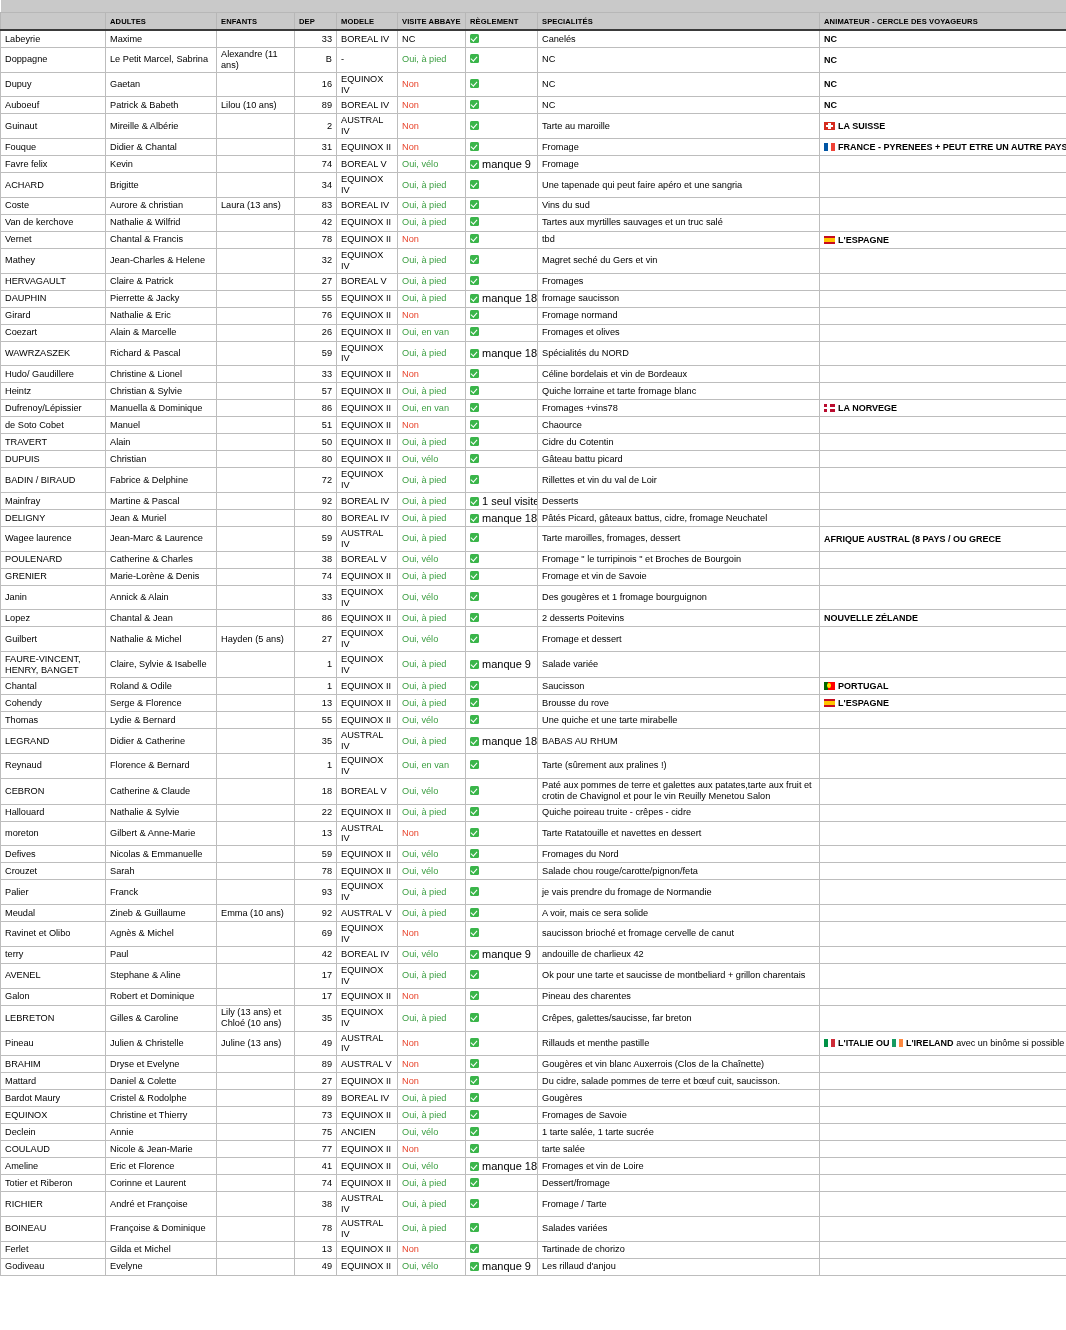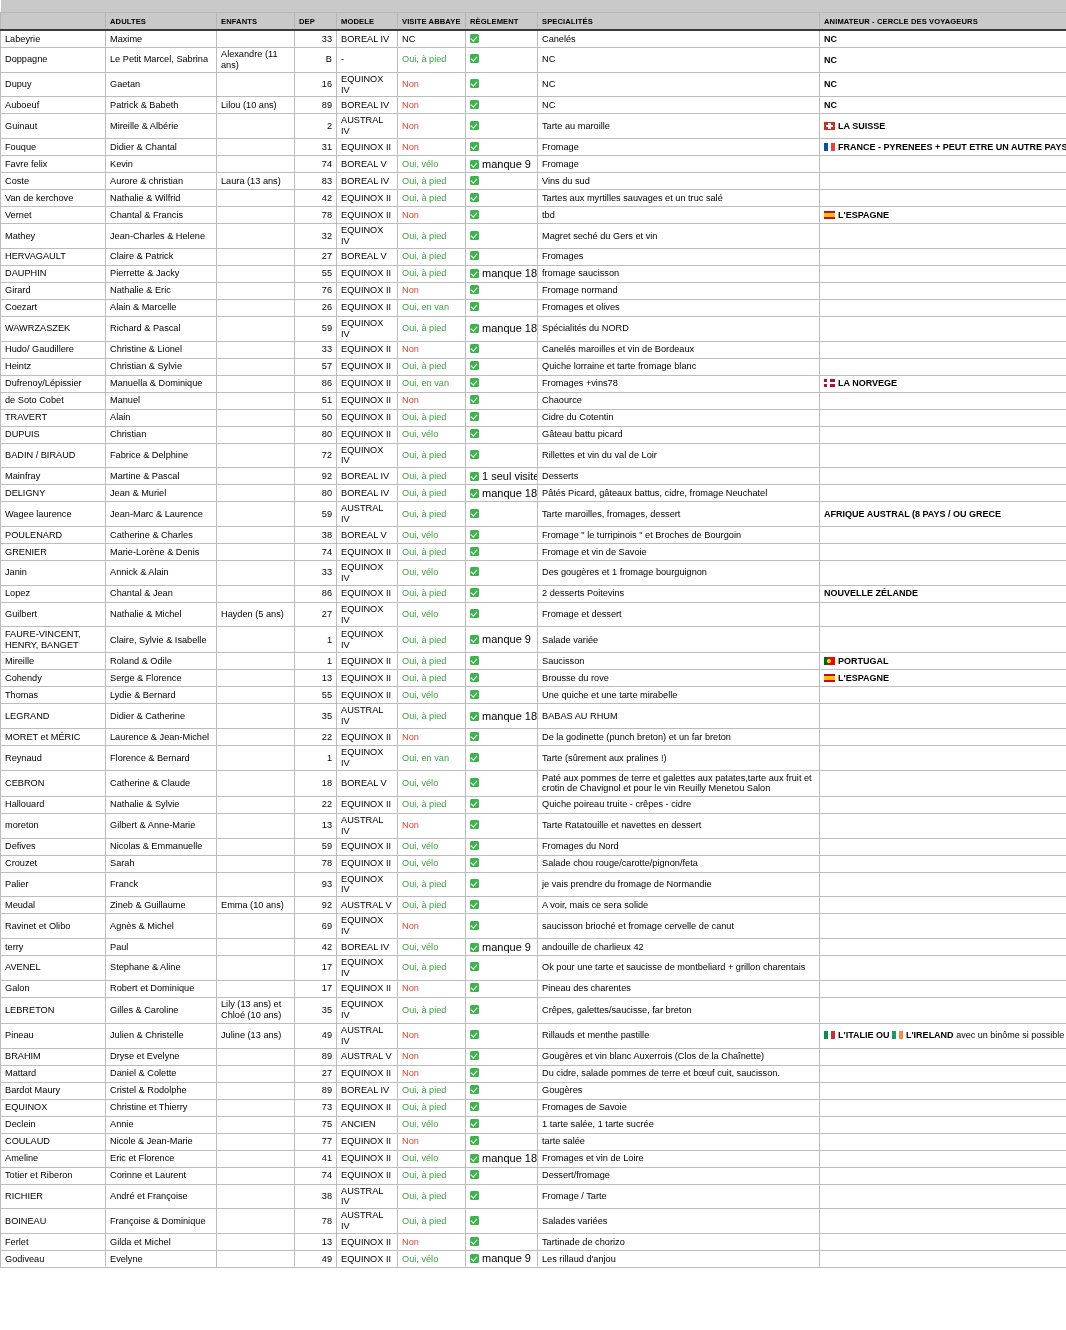--- a/index.html
+++ b/index.html
@@ -161,20 +161,31 @@
           <td class="cell">Kevin</td>
           <td class="cell"></td>
           <td class="cell num">74</td>
           <td class="cell">BOREAL V</td>
           <td class="cell vis"><span class="oui">Oui, vélo</span></td>
           <td class="cell reg"><span class="chk"></span><span class="regnote">manque 9</span></td>
           <td class="cell">Fromage</td>
           <td class="cell anim"></td>
         </tr>
         <tr>
+          <td class="cell">ACHARD</td>
+          <td class="cell">Brigitte</td>
+          <td class="cell"></td>
+          <td class="cell num">34</td>
+          <td class="cell">EQUINOX IV</td>
+          <td class="cell vis"><span class="oui">Oui, à pied</span></td>
+          <td class="cell reg"><span class="chk"></span></td>
+          <td class="cell">Une tapenade qui peut faire apéro et une sangria</td>
+          <td class="cell anim"></td>
+        </tr>
+        <tr>
           <td class="cell">Coste</td>
           <td class="cell">Aurore &amp; christian</td>
           <td class="cell">Laura (13 ans)</td>
           <td class="cell num">83</td>
           <td class="cell">BOREAL IV</td>
           <td class="cell vis"><span class="oui">Oui, à pied</span></td>
           <td class="cell reg"><span class="chk"></span></td>
           <td class="cell">Vins du sud</td>
           <td class="cell anim"></td>
         </tr>
@@ -267,21 +278,21 @@
           <td class="cell anim"></td>
         </tr>
         <tr>
           <td class="cell">Hudo/ Gaudillere</td>
           <td class="cell">Christine &amp; Lionel</td>
           <td class="cell"></td>
           <td class="cell num">33</td>
           <td class="cell">EQUINOX II</td>
           <td class="cell vis"><span class="non">Non</span></td>
           <td class="cell reg"><span class="chk"></span></td>
-          <td class="cell">Canelés maroilles et vin de Bordeaux</td>
+          <td class="cell">Céline bordelais et vin de Bordeaux</td>
           <td class="cell anim"></td>
         </tr>
         <tr>
           <td class="cell">Heintz</td>
           <td class="cell">Christian &amp; Sylvie</td>
           <td class="cell"></td>
           <td class="cell num">57</td>
           <td class="cell">EQUINOX II</td>
           <td class="cell vis"><span class="oui">Oui, à pied</span></td>
           <td class="cell reg"><span class="chk"></span></td>
@@ -436,21 +447,21 @@
           <td class="cell">Claire, Sylvie &amp; Isabelle</td>
           <td class="cell"></td>
           <td class="cell num">1</td>
           <td class="cell">EQUINOX IV</td>
           <td class="cell vis"><span class="oui">Oui, à pied</span></td>
           <td class="cell reg"><span class="chk"></span><span class="regnote">manque 9</span></td>
           <td class="cell">Salade variée</td>
           <td class="cell anim"></td>
         </tr>
         <tr>
-          <td class="cell">Mireille</td>
+          <td class="cell">Chantal</td>
           <td class="cell">Roland &amp; Odile</td>
           <td class="cell"></td>
           <td class="cell num">1</td>
           <td class="cell">EQUINOX II</td>
           <td class="cell vis"><span class="oui">Oui, à pied</span></td>
           <td class="cell reg"><span class="chk"></span></td>
           <td class="cell">Saucisson</td>
           <td class="cell anim"><span class="flag f-pt"></span><span>PORTUGAL</span></td>
         </tr>
         <tr>
@@ -477,31 +488,20 @@
         </tr>
         <tr>
           <td class="cell">LEGRAND</td>
           <td class="cell">Didier &amp; Catherine</td>
           <td class="cell"></td>
           <td class="cell num">35</td>
           <td class="cell">AUSTRAL IV</td>
           <td class="cell vis"><span class="oui">Oui, à pied</span></td>
           <td class="cell reg"><span class="chk"></span><span class="regnote">manque 18</span></td>
           <td class="cell">BABAS AU RHUM</td>
-          <td class="cell anim"></td>
-        </tr>
-        <tr>
-          <td class="cell">MORET et MÉRIC</td>
-          <td class="cell">Laurence &amp; Jean-Michel</td>
-          <td class="cell"></td>
-          <td class="cell num">22</td>
-          <td class="cell">EQUINOX II</td>
-          <td class="cell vis"><span class="non">Non</span></td>
-          <td class="cell reg"><span class="chk"></span></td>
-          <td class="cell">De la godinette (punch breton) et un far breton</td>
           <td class="cell anim"></td>
         </tr>
         <tr>
           <td class="cell">Reynaud</td>
           <td class="cell">Florence &amp; Bernard</td>
           <td class="cell"></td>
           <td class="cell num">1</td>
           <td class="cell">EQUINOX IV</td>
           <td class="cell vis"><span class="oui">Oui, en van</span></td>
           <td class="cell reg"><span class="chk"></span></td>

